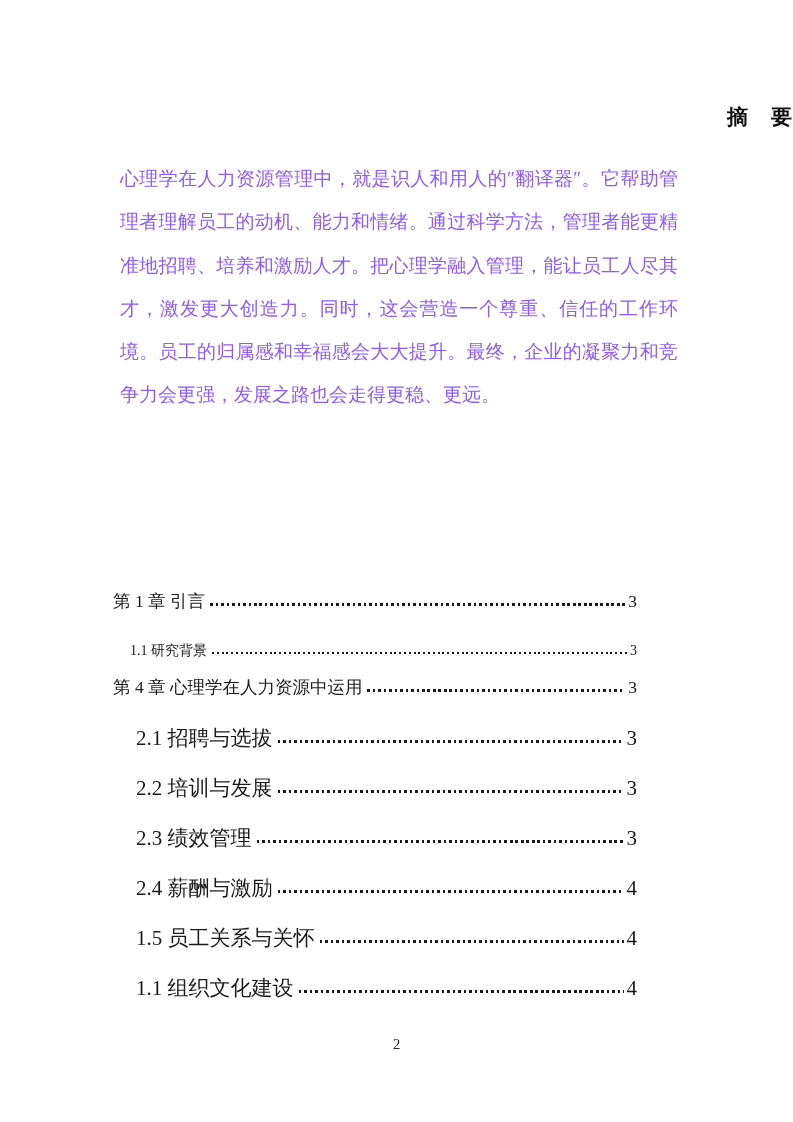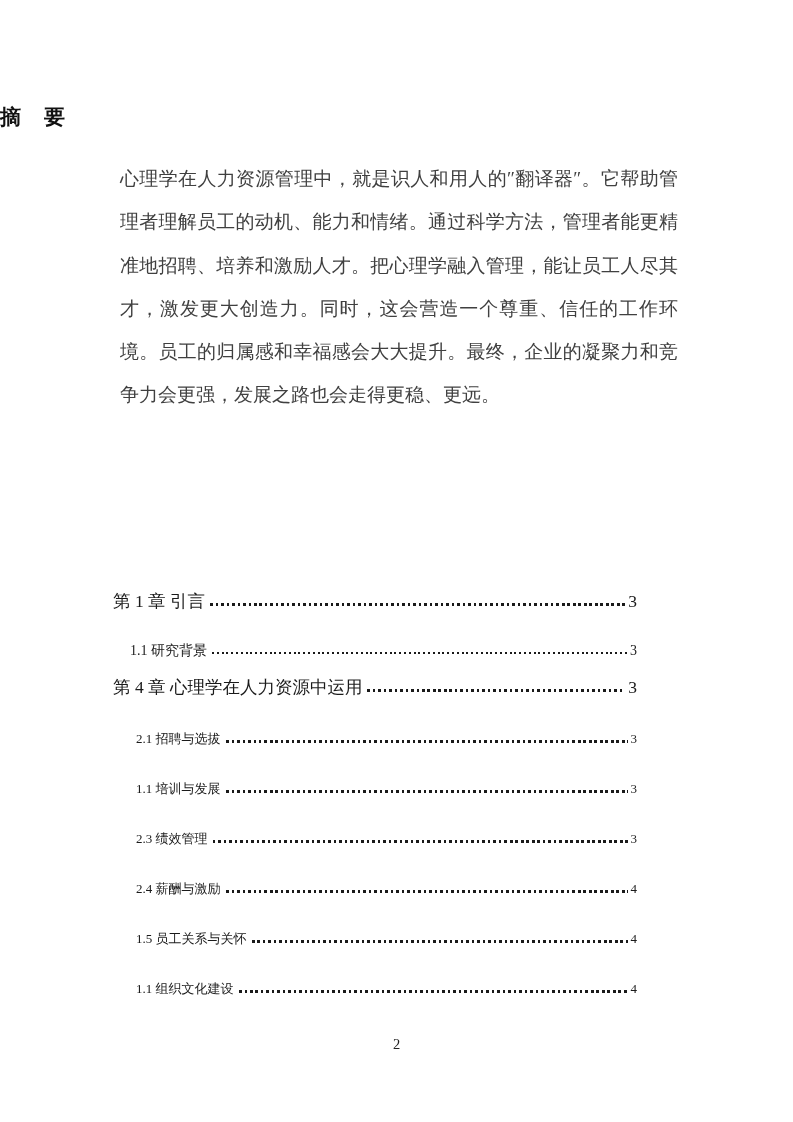--- a/index.html
+++ b/index.html
@@ -9,40 +9,40 @@
     height: 1122px;
     background: #ffffff;
     overflow: hidden;
     color: #1a1a1a;
     font-family: "Liberation Serif", "DejaVu Serif", serif;
   }
   .sec-title {
     position: absolute;
     left: 0; right: 0;
     margin: 0;
-    text-align: left;
+    text-align: right;
     font-family: Liberation Serif, serif;
     font-weight: 700;
     font-size: 21px;
     color: #111111;
     letter-spacing: 1px;
   }
   .abstract-title { top: 103px; }
   .toc-title { top: 490px; }
   .abstract-body {
     position: absolute;
     left: 120px;
     width: 558px;
     top: 157px;
     margin: 0;
     font-size: 19px;
     line-height: 43.3px;
     text-align: justify;
     text-justify: inter-ideograph;
-    color: #404040;
+    color: #8b5cf6;
   }
   .toc {
     position: absolute;
     left: 113px;
     right: 156px;
     top: 590px;
   }
   .toc-row {
     display: flex;
     align-items: baseline;
@@ -59,21 +59,21 @@
     margin: 0 3px 0 5px;
     background: repeating-linear-gradient(to right, #1a1a1a 0 2.5px, transparent 2.5px 5.5px);
   }
   .lvl1 { font-size: 17.5px; line-height: 23px; }
   .small { font-size: 14px; line-height: 18px; margin-top: 29px; padding-left: 17px; }
   .small .leader {
     height: 2.5px;
     transform: translateY(2px);
     background: repeating-linear-gradient(to right, #1a1a1a 0 2px, transparent 2px 4.8px);
   }
-  .lvl2 { font-size: 13px; line-height: 21px; margin-top: 29px; padding-left: 23px; }
+  .lvl2 { font-size: 21px; line-height: 21px; margin-top: 29px; padding-left: 23px; }
   .small + .lvl1 { margin-top: 16px; }
   .page-number {
     position: absolute;
     top: 1036px;
     left: 0; right: 0;
     text-align: center;
     font-size: 14.5px;
     color: #222222;
   }
 </style>
@@ -101,21 +101,21 @@
         <span class="toc-label">第 4 章 心理学在人力资源中运用</span>
         <span class="leader"></span>
         <span class="toc-page">3</span>
       </div>
       <div class="toc-row lvl2">
         <span class="toc-label">2.1 招聘与选拔</span>
         <span class="leader"></span>
         <span class="toc-page">3</span>
       </div>
       <div class="toc-row lvl2">
-        <span class="toc-label">1.1 培训与发展</span>
+        <span class="toc-label">2.2 培训与发展</span>
         <span class="leader"></span>
         <span class="toc-page">3</span>
       </div>
       <div class="toc-row lvl2">
         <span class="toc-label">2.3 绩效管理</span>
         <span class="leader"></span>
         <span class="toc-page">3</span>
       </div>
       <div class="toc-row lvl2">
         <span class="toc-label">2.4 薪酬与激励</span>

